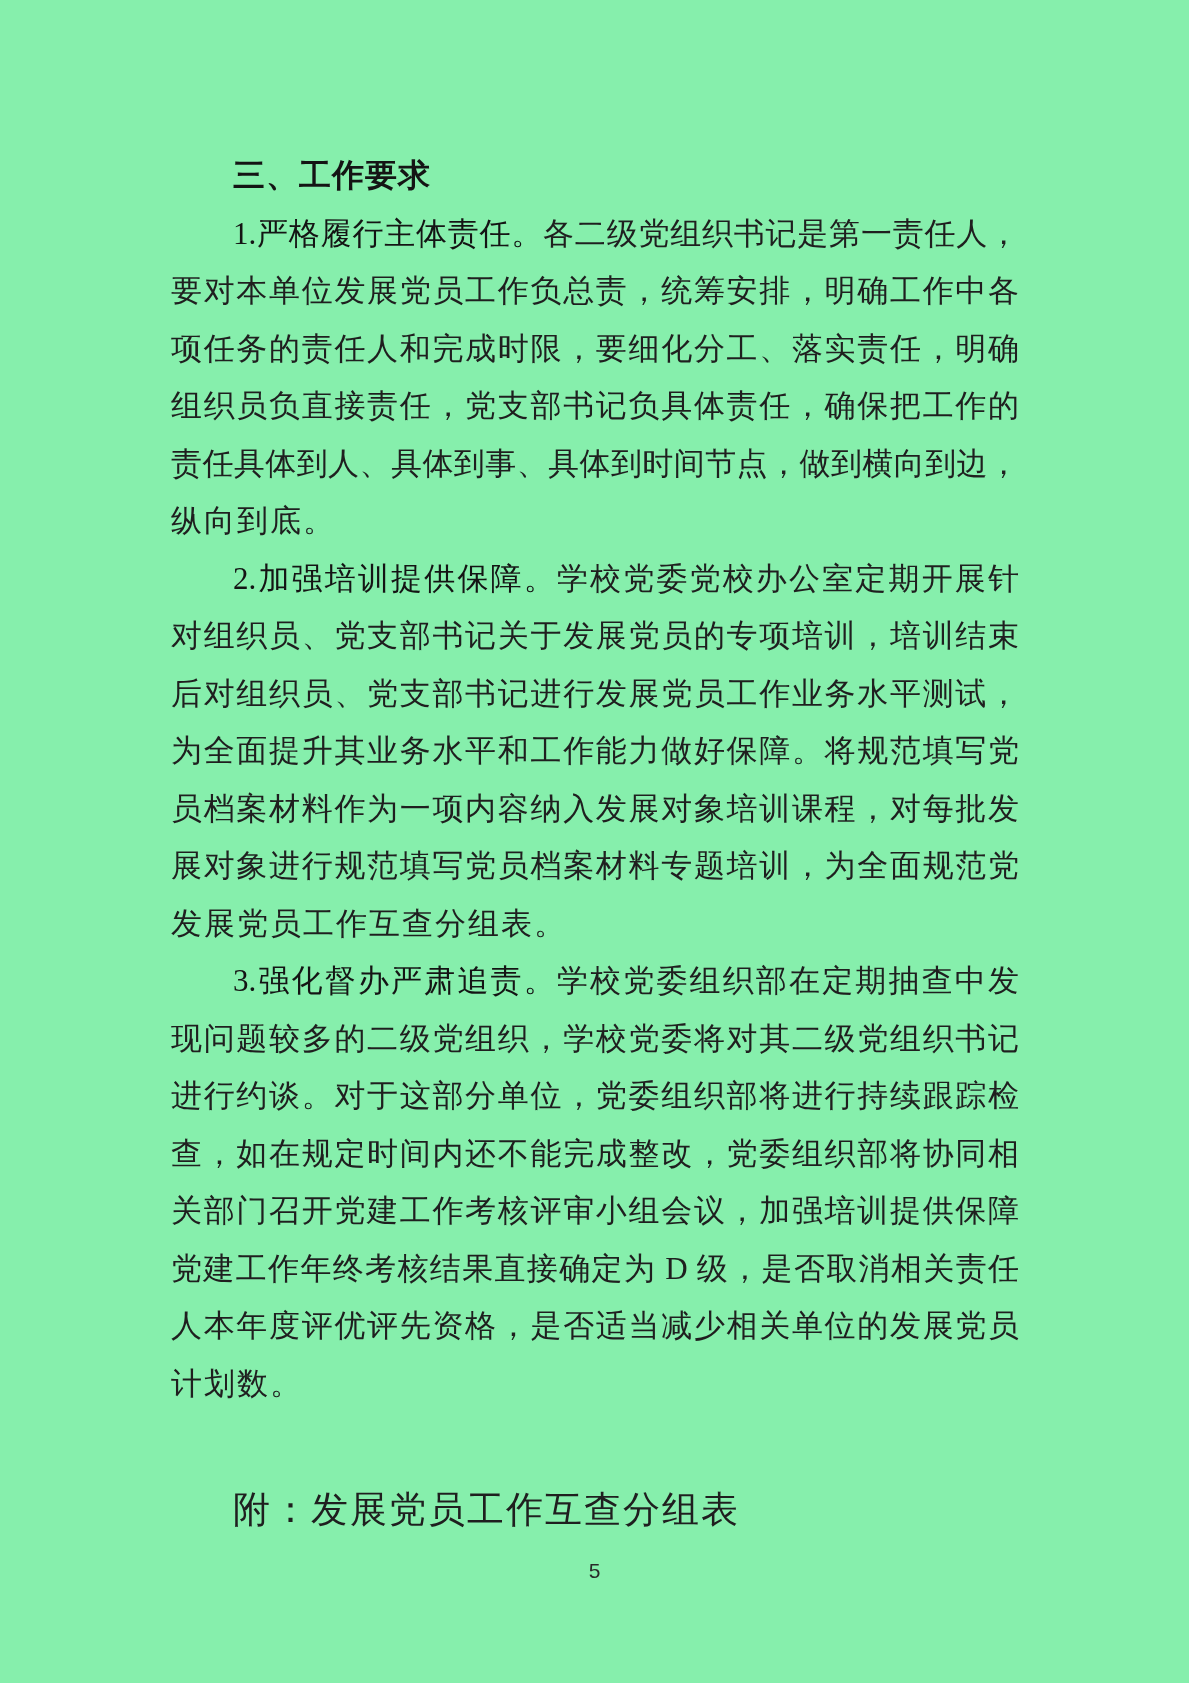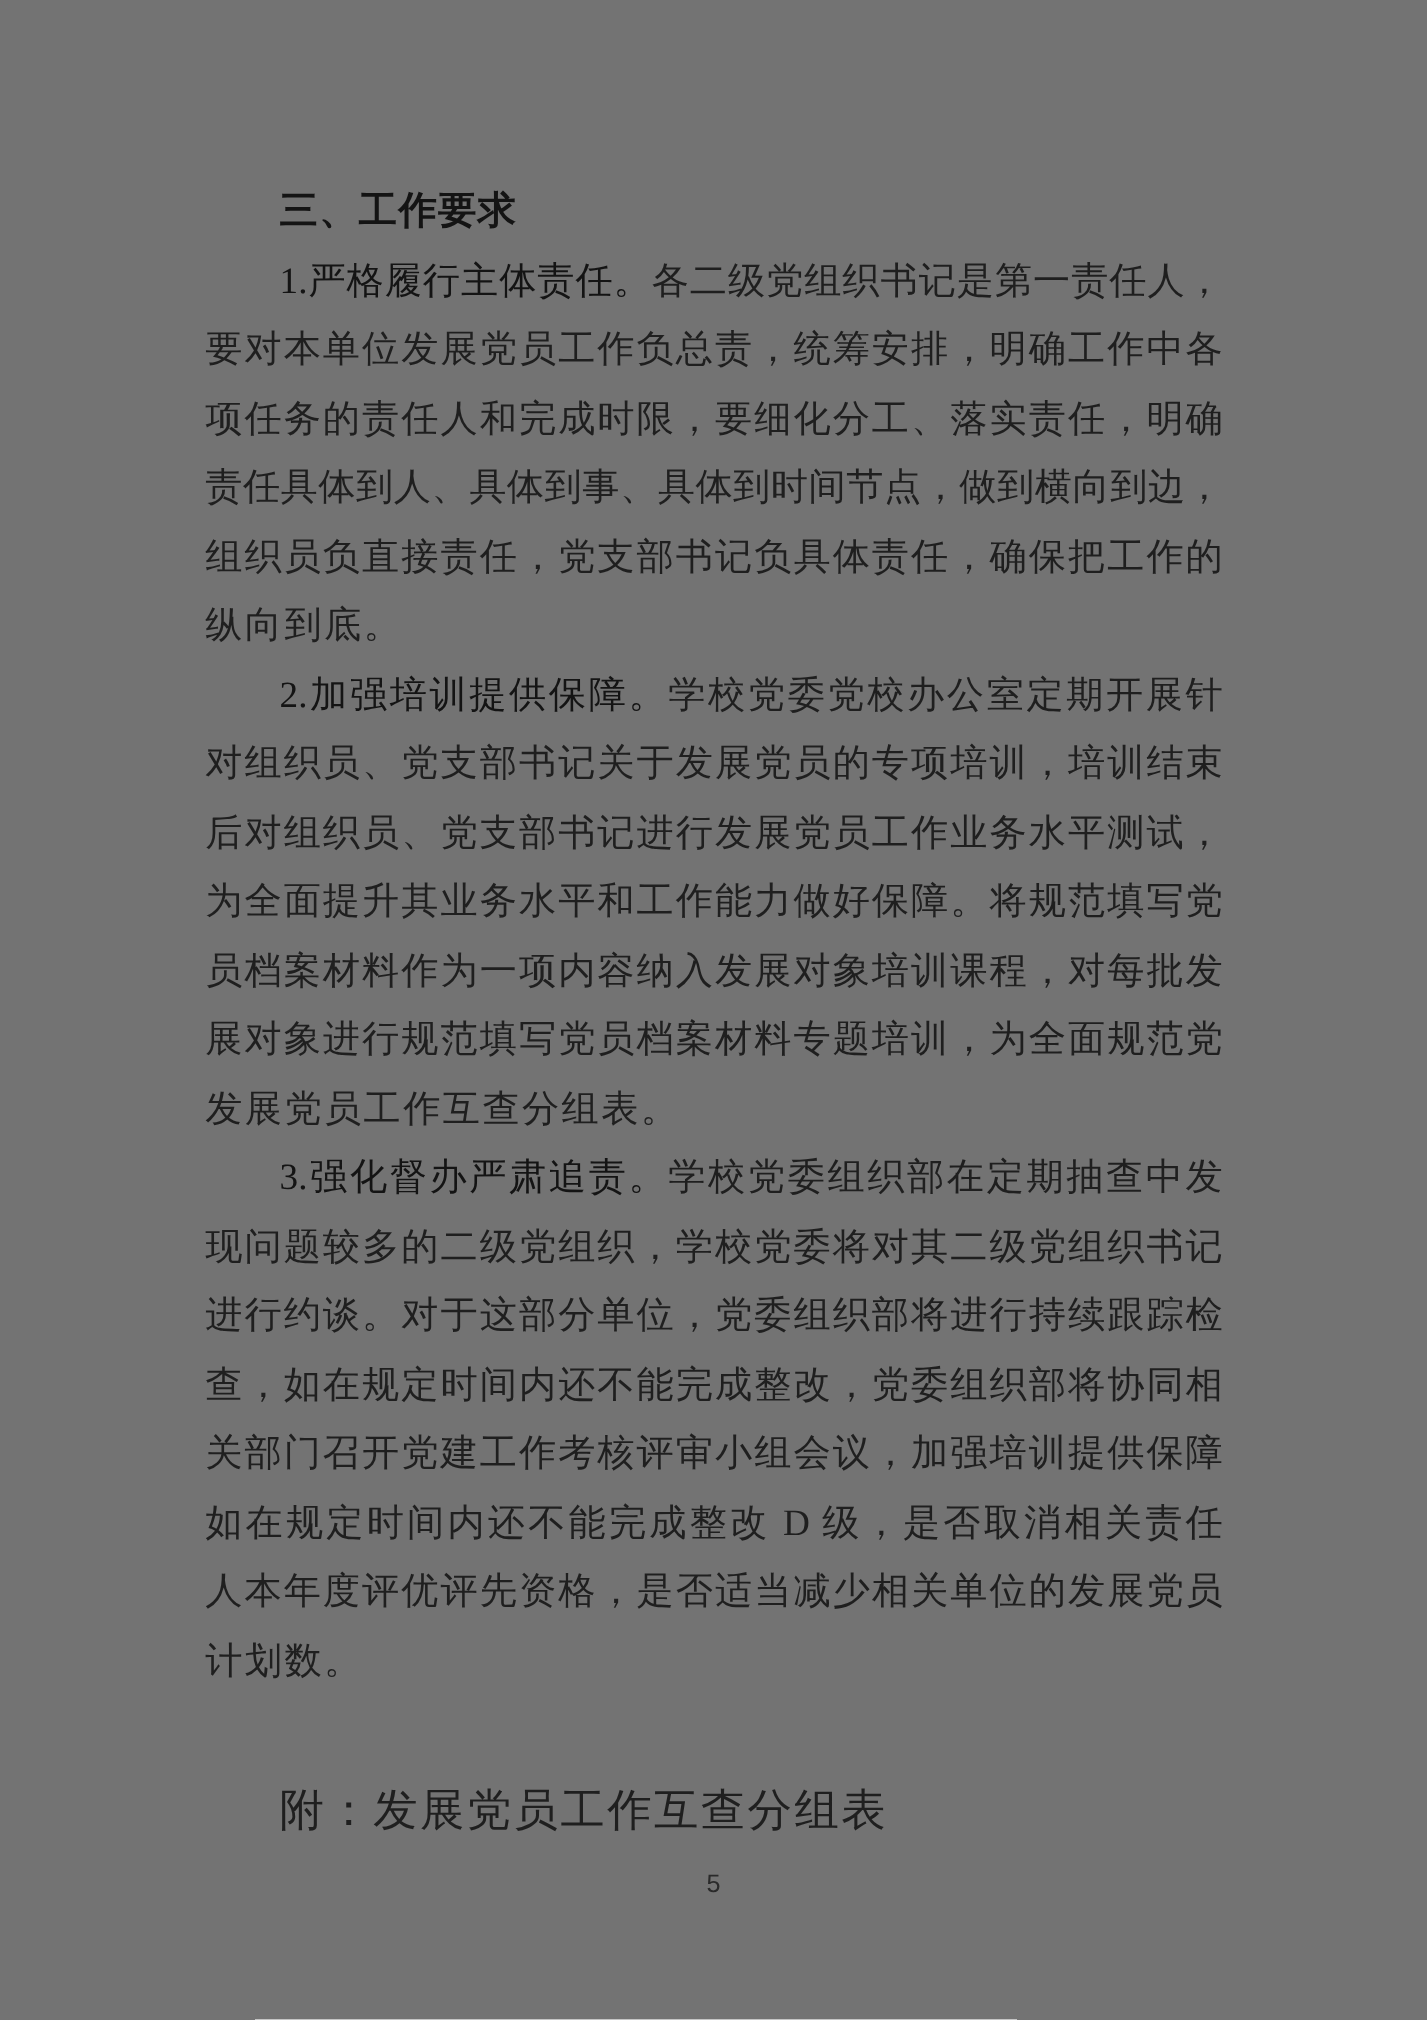--- a/index.html
+++ b/index.html
@@ -4,21 +4,21 @@
 <style>
   html, body {
     margin: 0;
     padding: 0;
     background: #ffffff;
   }
   .page {
     position: relative;
     width: 1189px;
     height: 1683px;
-    background: #737373;
+    background: #86efac;
     overflow: hidden;
     font-family: "Liberation Serif", "DejaVu Serif", serif;
     color: #1f1f1f;
   }
   .content {
     position: absolute;
     left: 171px;
     top: 147px;
     width: 848px;
   }
@@ -79,35 +79,35 @@
 </head>
 <body>
 
 <div class="page">
   <div class="content">
     <div class="heading">三、工作要求</div>
     <div>
         <div class="line first"><span class="lead">1.严格履行主体责任。</span><span>各二级党组织书记是第一责任人，</span></div>
         <div class="line"><span>要对本单位发展党员工作负总责，统筹安排，明确工作中各</span></div>
         <div class="line"><span>项任务的责任人和完成时限，要细化分工、落实责任，明确</span></div>
+        <div class="line"><span>组织员负直接责任，党支部书记负具体责任，确保把工作的</span></div>
         <div class="line"><span>责任具体到人、具体到事、具体到时间节点，做到横向到边，</span></div>
-        <div class="line"><span>组织员负直接责任，党支部书记负具体责任，确保把工作的</span></div>
         <div class="line last"><span>纵向到底。</span></div>
         <div class="line first"><span class="lead">2.加强培训提供保障。</span><span>学校党委党校办公室定期开展针</span></div>
         <div class="line"><span>对组织员、党支部书记关于发展党员的专项培训，培训结束</span></div>
         <div class="line"><span>后对组织员、党支部书记进行发展党员工作业务水平测试，</span></div>
         <div class="line"><span>为全面提升其业务水平和工作能力做好保障。将规范填写党</span></div>
         <div class="line"><span>员档案材料作为一项内容纳入发展对象培训课程，对每批发</span></div>
         <div class="line"><span>展对象进行规范填写党员档案材料专题培训，为全面规范党</span></div>
         <div class="line last"><span>发展党员工作互查分组表。</span></div>
         <div class="line first"><span class="lead">3.强化督办严肃追责。</span><span>学校党委组织部在定期抽查中发</span></div>
         <div class="line"><span>现问题较多的二级党组织，学校党委将对其二级党组织书记</span></div>
         <div class="line"><span>进行约谈。对于这部分单位，党委组织部将进行持续跟踪检</span></div>
         <div class="line"><span>查，如在规定时间内还不能完成整改，党委组织部将协同相</span></div>
         <div class="line"><span>关部门召开党建工作考核评审小组会议，加强培训提供保障</span></div>
-        <div class="line"><span>如在规定时间内还不能完成整改 D 级，是否取消相关责任</span></div>
+        <div class="line"><span>党建工作年终考核结果直接确定为 D 级，是否取消相关责任</span></div>
         <div class="line"><span>人本年度评优评先资格，是否适当减少相关单位的发展党员</span></div>
         <div class="line last"><span>计划数。</span></div>
       </div>
     <div class="attachment">附：发展党员工作互查分组表</div>
   </div>
   <div class="footer">5</div>
 </div>
 
 </body></html>

